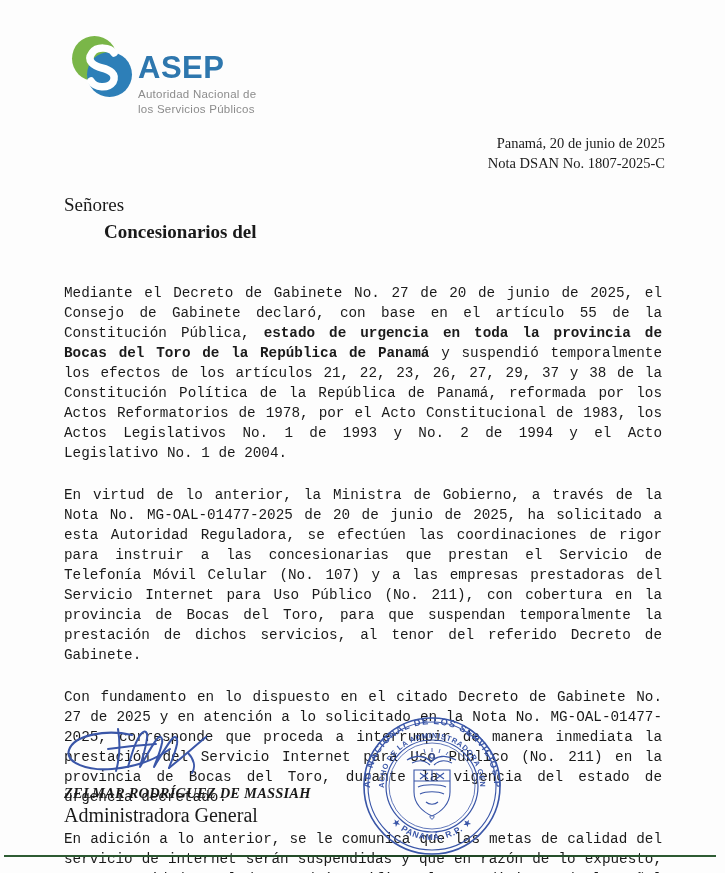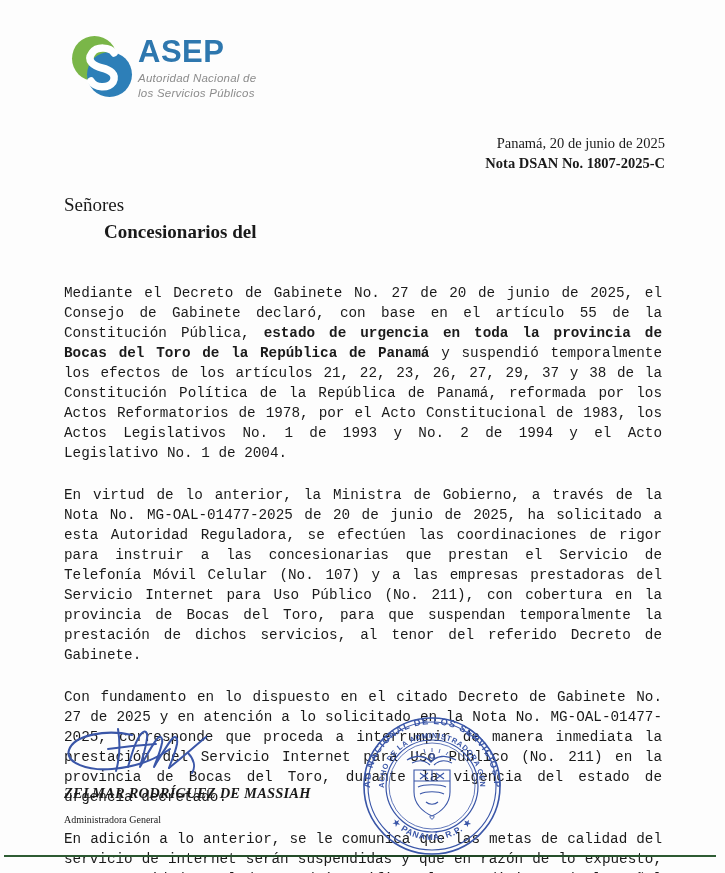--- a/index.html
+++ b/index.html
@@ -67,42 +67,42 @@
     margin-left: 4px;
     padding-top: 2px;
   }
   .logo-word {
     font-family: "Liberation Sans", "DejaVu Sans", sans-serif;
     font-weight: bold;
     font-size: 31px;
     letter-spacing: 0.5px;
     color: #2e77ae;
     line-height: 1;
+    margin-top: 16px;
   }
   .logo-tagline {
     font-family: "Liberation Sans", "DejaVu Sans", sans-serif;
     font-size: 11.5px;
     line-height: 1.28;
     color: #8c8c8c;
     letter-spacing: 0.25px;
     margin-top: 4px;
-    font-style: italic;
   }
 
   
   .dateblock {
     position: absolute;
     right: 60px;
     top: 134px;
     text-align: right;
     font-size: 14.5px;
     line-height: 1.35;
   }
   .dateblock .nota {
-    font-weight: bold;
+    font-weight: normal;
   }
 
   
   .addressee {
     position: absolute;
     left: 64px;
     top: 192px;
     font-size: 19px;
     line-height: 1.42;
   }
@@ -147,22 +147,22 @@
   }
   .sig-name {
     position: relative;
     font-weight: bold;
     font-size: 14.5px;
     letter-spacing: 0.2px;
     margin-top: 50px;
     font-style: italic;
   }
   .sig-title {
-    font-size: 10px;
-    margin-top: 12px;
+    font-size: 20px;
+    margin-top: 2px;
   }
 
   
   .seal {
     position: absolute;
     left: 352px;
     top: 708px;
     width: 160px;
     height: 152px;
   }

